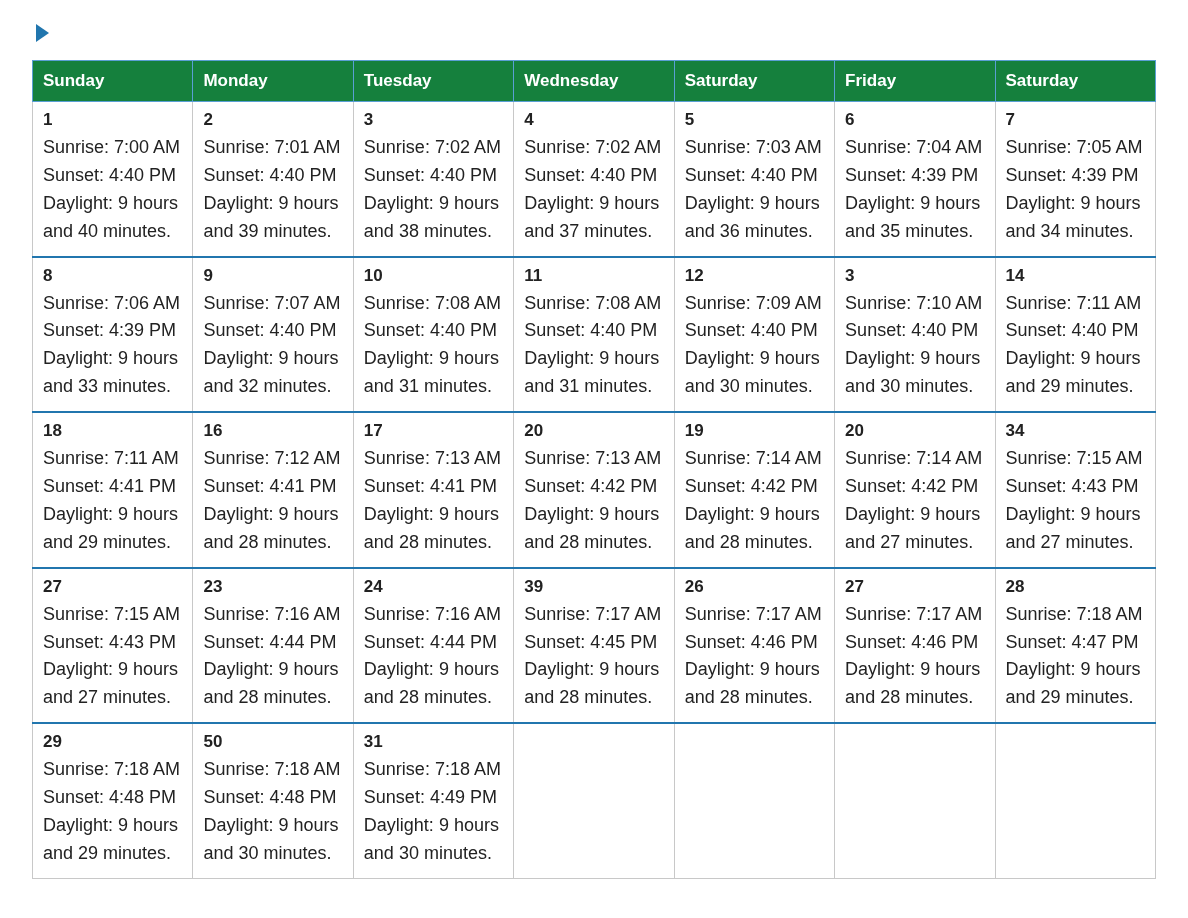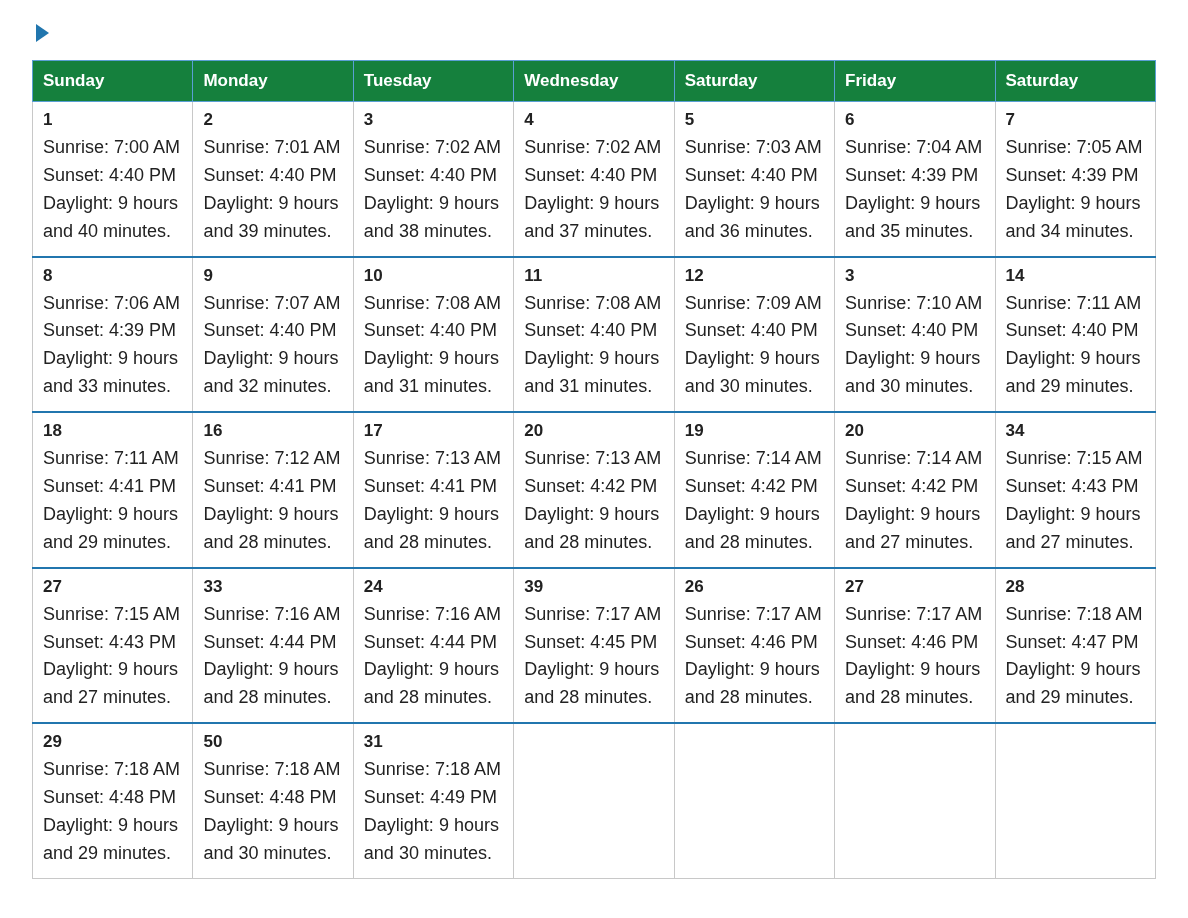--- a/index.html
+++ b/index.html
@@ -218,21 +218,21 @@
         <span class="day-number">34</span>
         <span class="day-info">Sunrise: 7:15 AM<br>Sunset: 4:43 PM<br>Daylight: 9 hours<br>and 27 minutes.</span>
       </td>
       </tr>
       <tr class="row-divider">
         <td>
         <span class="day-number">27</span>
         <span class="day-info">Sunrise: 7:15 AM<br>Sunset: 4:43 PM<br>Daylight: 9 hours<br>and 27 minutes.</span>
       </td>
         <td>
-        <span class="day-number">33</span>
+        <span class="day-number">23</span>
         <span class="day-info">Sunrise: 7:16 AM<br>Sunset: 4:44 PM<br>Daylight: 9 hours<br>and 28 minutes.</span>
       </td>
         <td>
         <span class="day-number">24</span>
         <span class="day-info">Sunrise: 7:16 AM<br>Sunset: 4:44 PM<br>Daylight: 9 hours<br>and 28 minutes.</span>
       </td>
         <td>
         <span class="day-number">39</span>
         <span class="day-info">Sunrise: 7:17 AM<br>Sunset: 4:45 PM<br>Daylight: 9 hours<br>and 28 minutes.</span>
       </td>

